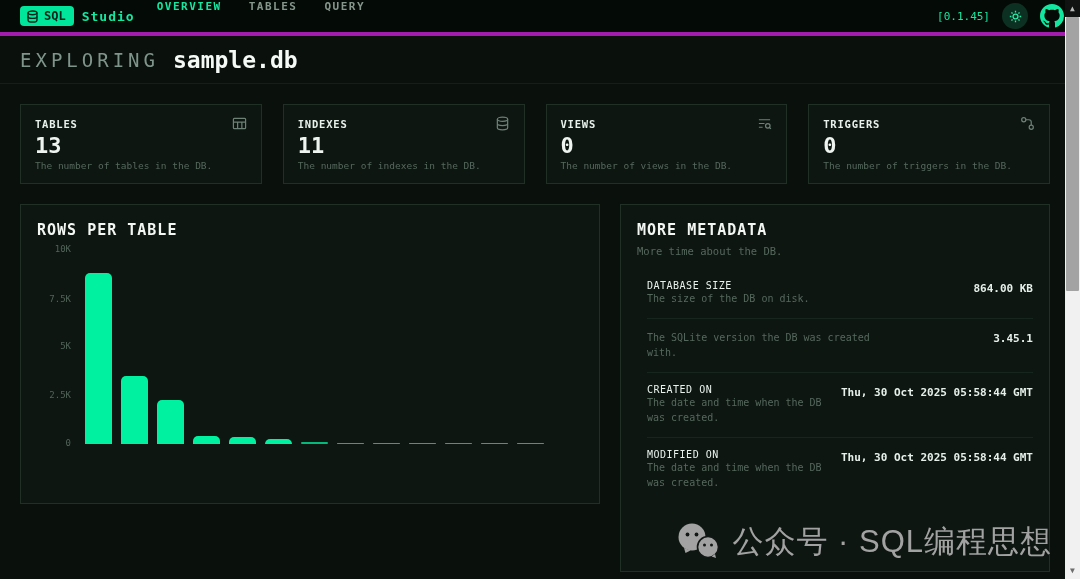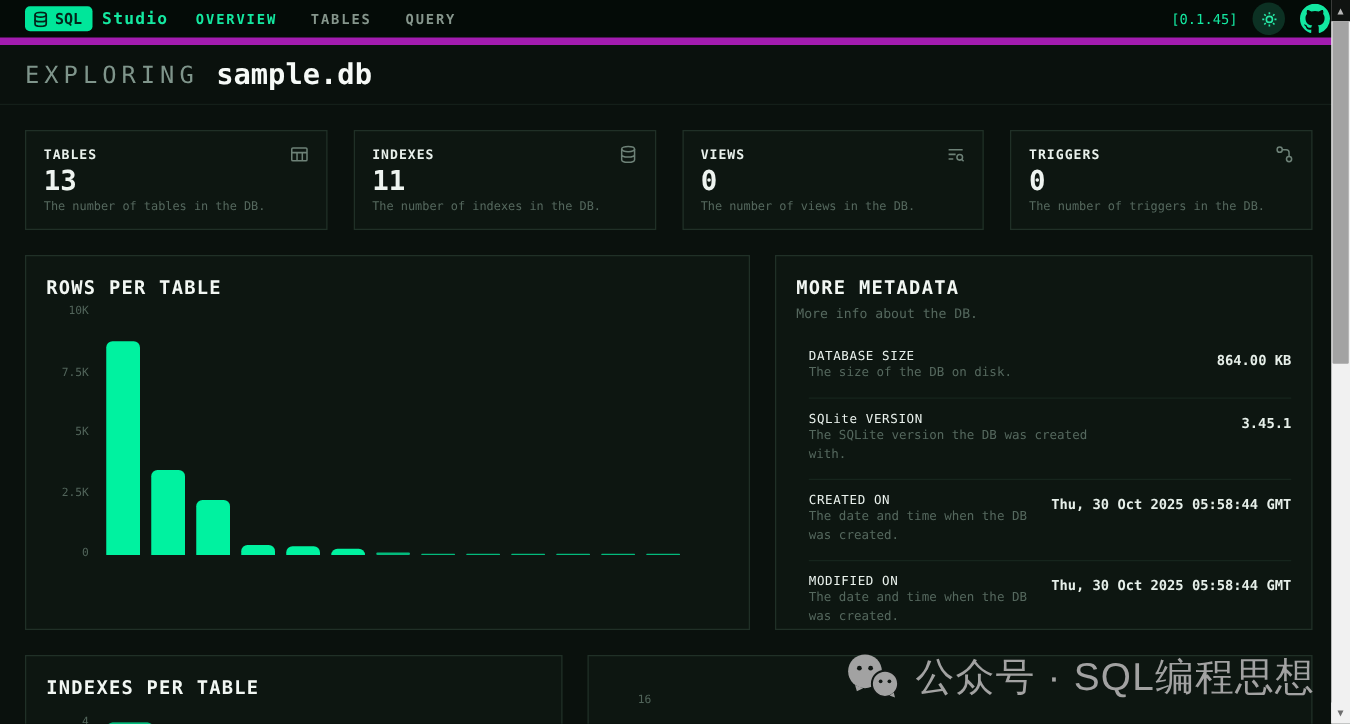--- a/index.html
+++ b/index.html
@@ -4,21 +4,21 @@
 <style>
   :root{
     --bg:#0a110d; --nav:#040b07; --panel:#0d1611; --border:#203027;
     --text:#eef4f0; --muted:#6c7f75; --faint:#55685e; --tick:#51645a;
     --green:#14e8a0; --bar:#00f2a0; --divider:#16251d;
   }
   *{box-sizing:border-box;margin:0;padding:0}
   html,body{width:1080px;height:579px;overflow:hidden}
   body{background:var(--bg);font-family:"DejaVu Sans Mono","Liberation Mono",monospace;color:var(--text);position:relative}
   
-  .nav{height:36px;background:var(--nav);border-bottom:6px solid #a21caf;display:flex;align-items:center;padding:0 16px 0 20px}
+  .nav{height:36px;background:var(--nav);border-bottom:4px solid #a21caf;display:flex;padding:0 16px 0 20px}
   .brand{display:flex;align-items:center;gap:8px;cursor:pointer}
   .badge{display:flex;align-items:center;gap:5px;background:#00e69a;color:#03241a;font-weight:bold;font-size:12px;padding:3px 8px 3px 6px;border-radius:4px}
   .brand-name{color:var(--green);font-weight:bold;font-size:13px;letter-spacing:1px}
   .nav-links{display:flex;gap:27px;margin-left:22px}
   .nav-link{font-size:11px;font-weight:bold;letter-spacing:1.5px;color:#86968c;cursor:pointer}
   .nav-link.active{color:var(--green)}
   .nav-right{margin-left:auto;display:flex;align-items:center;gap:12px}
   .version{color:var(--green);font-size:11px}
   .theme-btn{width:26px;height:26px;border-radius:50%;background:#0c3123;display:flex;align-items:center;justify-content:center;cursor:pointer}
   .gh{display:flex;align-items:center;cursor:pointer}
@@ -32,21 +32,21 @@
   .stat-card{flex:1;height:80px;background:var(--panel);border:1px solid var(--border);padding:11px 14px}
   .stat-top{display:flex;justify-content:space-between;align-items:center}
   .stat-label{font-size:10.5px;font-weight:bold;letter-spacing:.8px;color:#e9f1ec}
   .stat-value{font-size:22px;font-weight:bold;line-height:1.1;margin-top:3px}
   .stat-desc{font-size:9.5px;color:var(--faint);margin-top:2px}
   .row2{display:flex;gap:20px;margin-top:20px}
   .card{background:var(--panel);border:1px solid var(--border);padding:16px}
   .card-title{font-size:15px;font-weight:bold;letter-spacing:1px;color:#f2f7f3}
   .card-sub{font-size:10.5px;color:var(--faint);margin-top:6px}
   .card-rows{width:580px;height:300px}
-  .card-meta{flex:1;height:300px}
+  .card-meta{flex:1;height:368px}
   .row3{display:flex;gap:20px;margin-top:20px}
   .card-idx{width:430px;height:160px}
   .card-cols{flex:1;height:160px}
   
   .chart-wrap{position:relative;margin-top:11px;height:214px}
   .yaxis{position:absolute;left:0;top:0;width:34px;height:194px}
   .ytick{position:absolute;right:0;font-size:9px;color:var(--tick);text-align:right;width:34px}
   .plot{position:absolute;left:48px;right:6px;top:0;height:194px;display:flex;align-items:flex-end;gap:9px}
   .bar{width:27px;flex:none;background:var(--bar);border-radius:5px 5px 0 0;cursor:pointer}
   .mini-chart{position:relative;margin-top:14px;height:60px}
@@ -198,32 +198,31 @@
             <div class="bar" style="height: 1.5px; background: rgb(0, 242, 160); border-radius: 1.5px; opacity: 0.75;"></div>
             <div class="bar" style="height: 1.5px; background: rgb(0, 242, 160); border-radius: 1.5px; opacity: 0.75;"></div>
             <div class="bar" style="height: 1.5px; background: rgb(0, 242, 160); border-radius: 1.5px; opacity: 0.75;"></div>
             <div class="bar" style="height: 1.5px; background: rgb(0, 242, 160); border-radius: 1.5px; opacity: 0.75;"></div>
             <div class="bar" style="height: 1.5px; background: rgb(0, 242, 160); border-radius: 1.5px; opacity: 0.75;"></div>
           </div>
       </div>
     </div>
     <div class="card card-meta">
       <div class="card-title">MORE METADATA</div>
-      <div class="card-sub">More info about the DB.</div>
+      <div class="card-sub">More time about the DB.</div>
       <div class="meta-rows">
         <div class="meta-row">
           <div>
             <div class="meta-label">DATABASE SIZE</div>
             <div class="meta-desc">The size of the DB on disk.</div>
           </div>
           <div class="meta-value">864.00 KB</div>
         </div>
         <div class="meta-row">
           <div>
-            <div class="meta-label">SQLite VERSION</div>
             <div class="meta-desc">The SQLite version the DB was created with.</div>
           </div>
           <div class="meta-value">3.45.1</div>
         </div>
         <div class="meta-row">
           <div>
             <div class="meta-label">CREATED ON</div>
             <div class="meta-desc">The date and time when the DB was created.</div>
           </div>
           <div class="meta-value">Thu, 30 Oct 2025 05:58:44 GMT</div>

